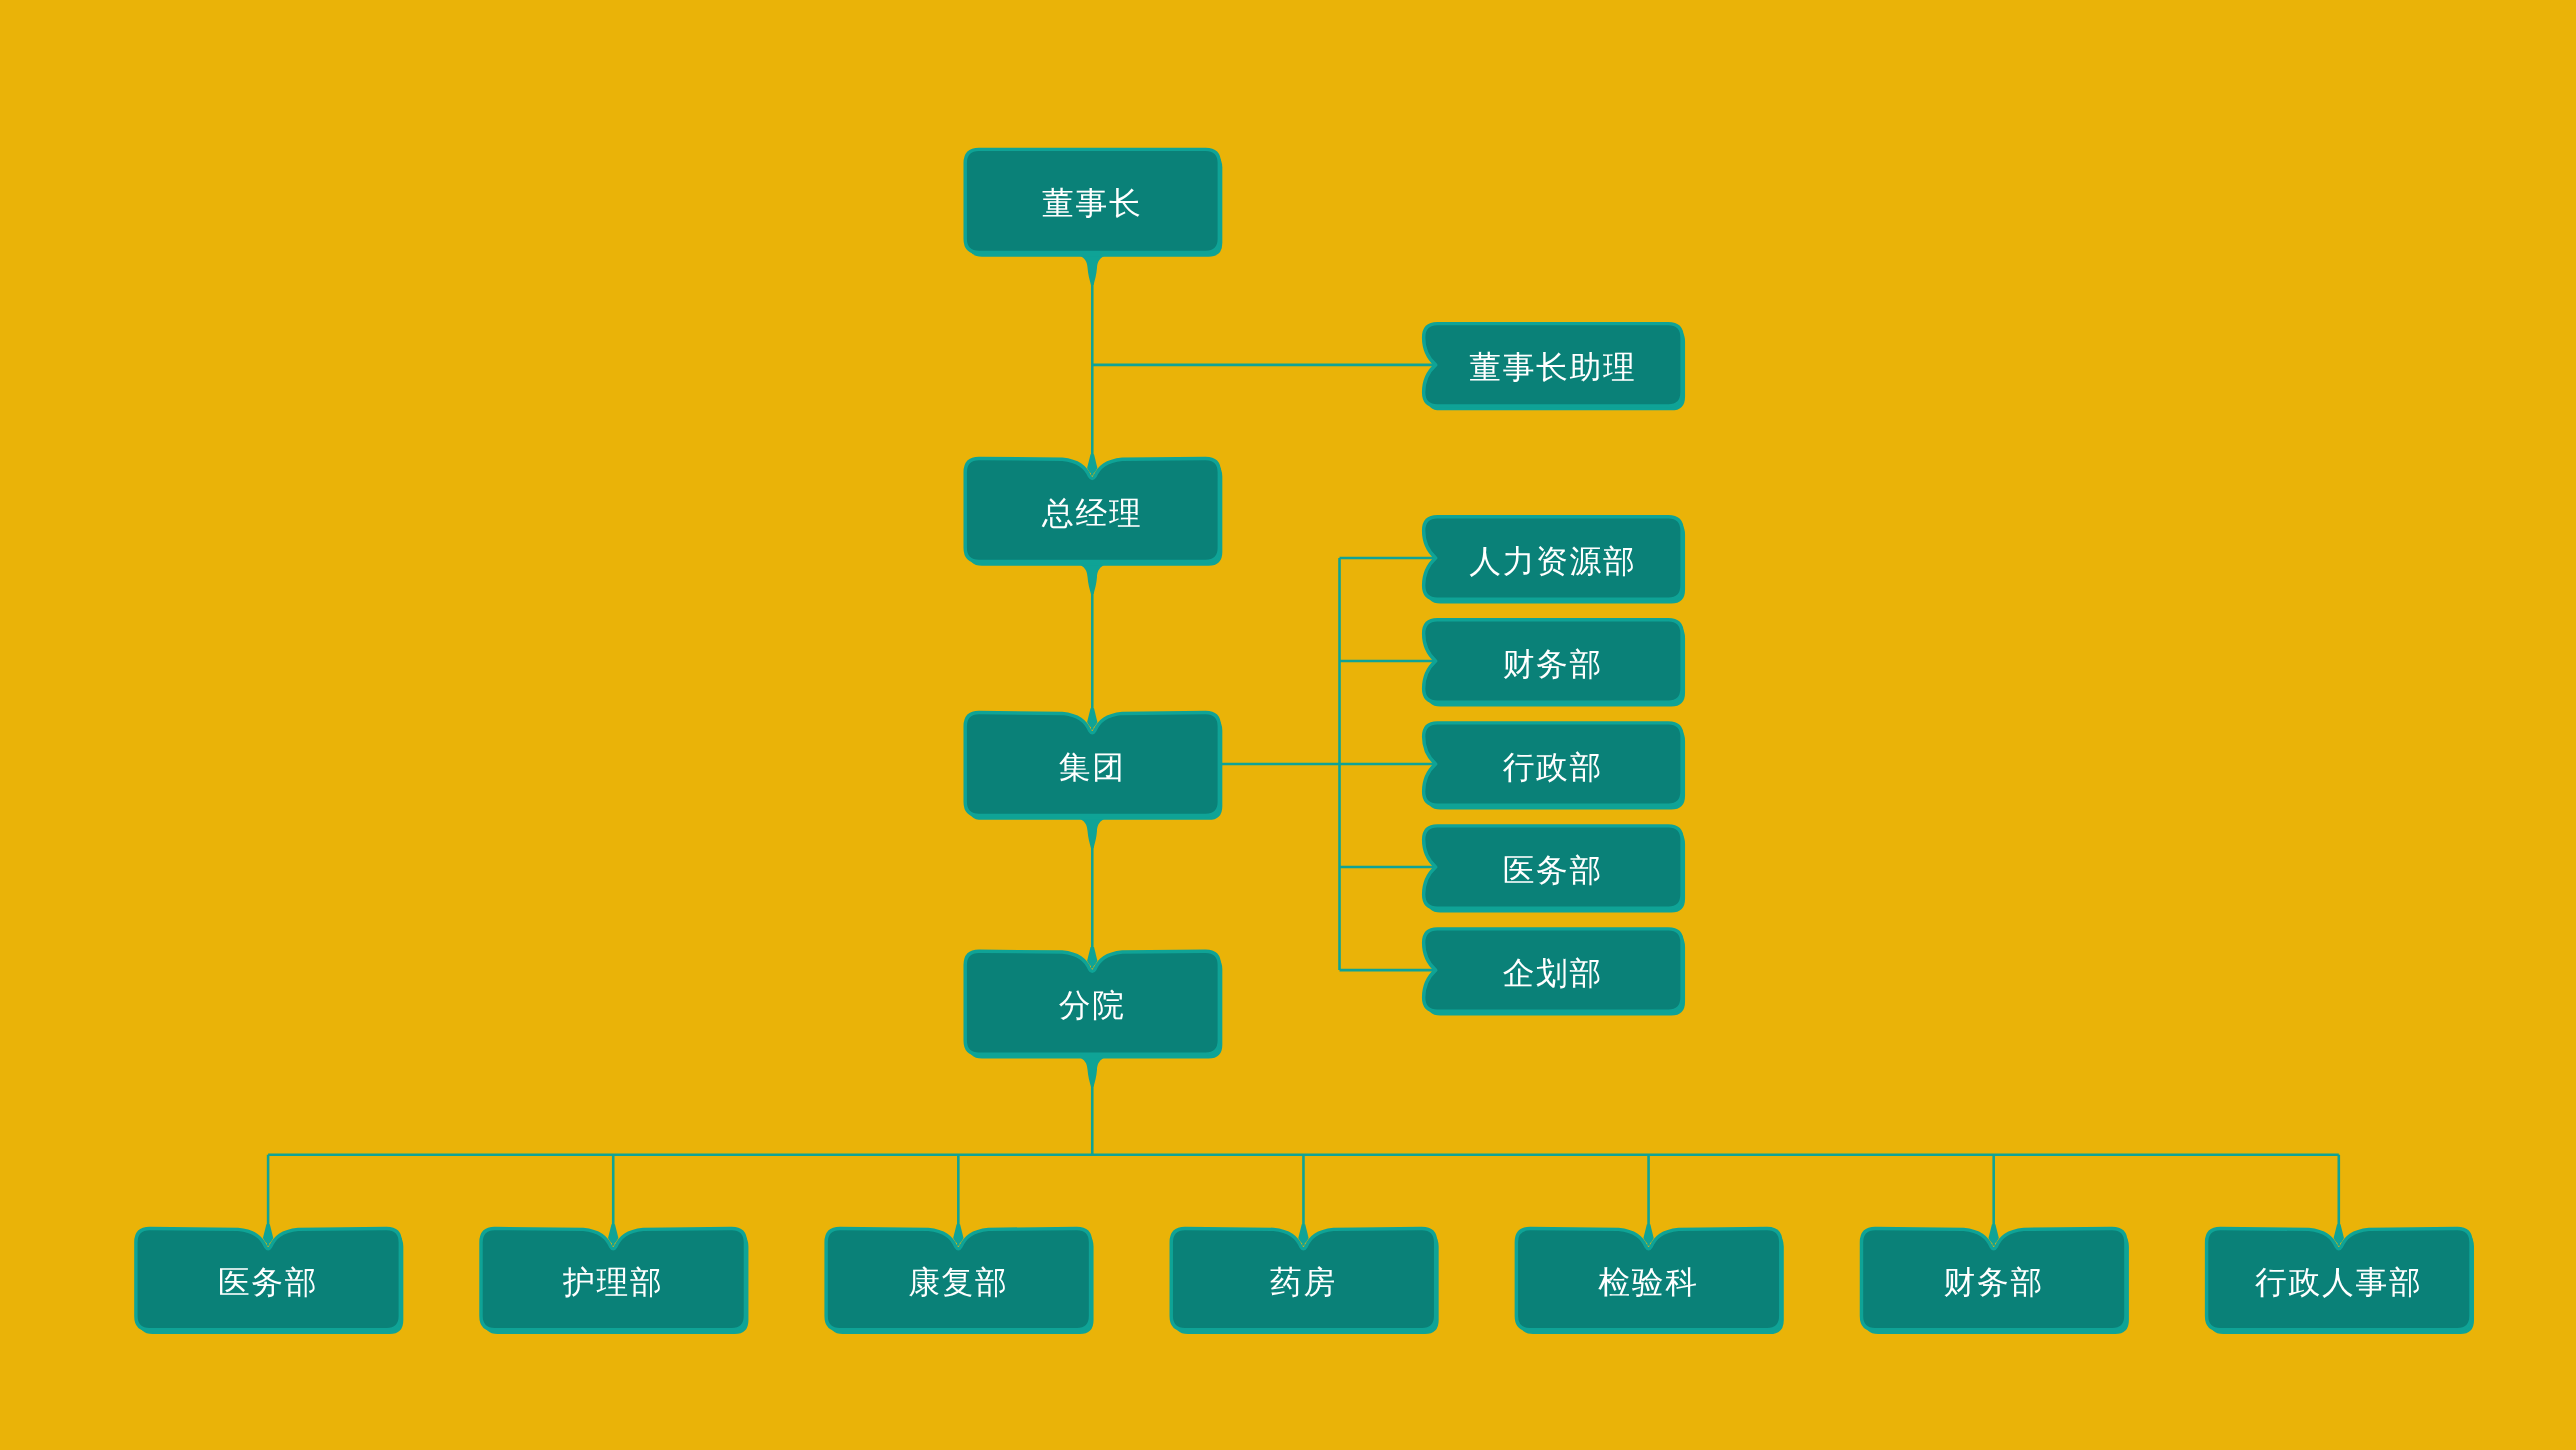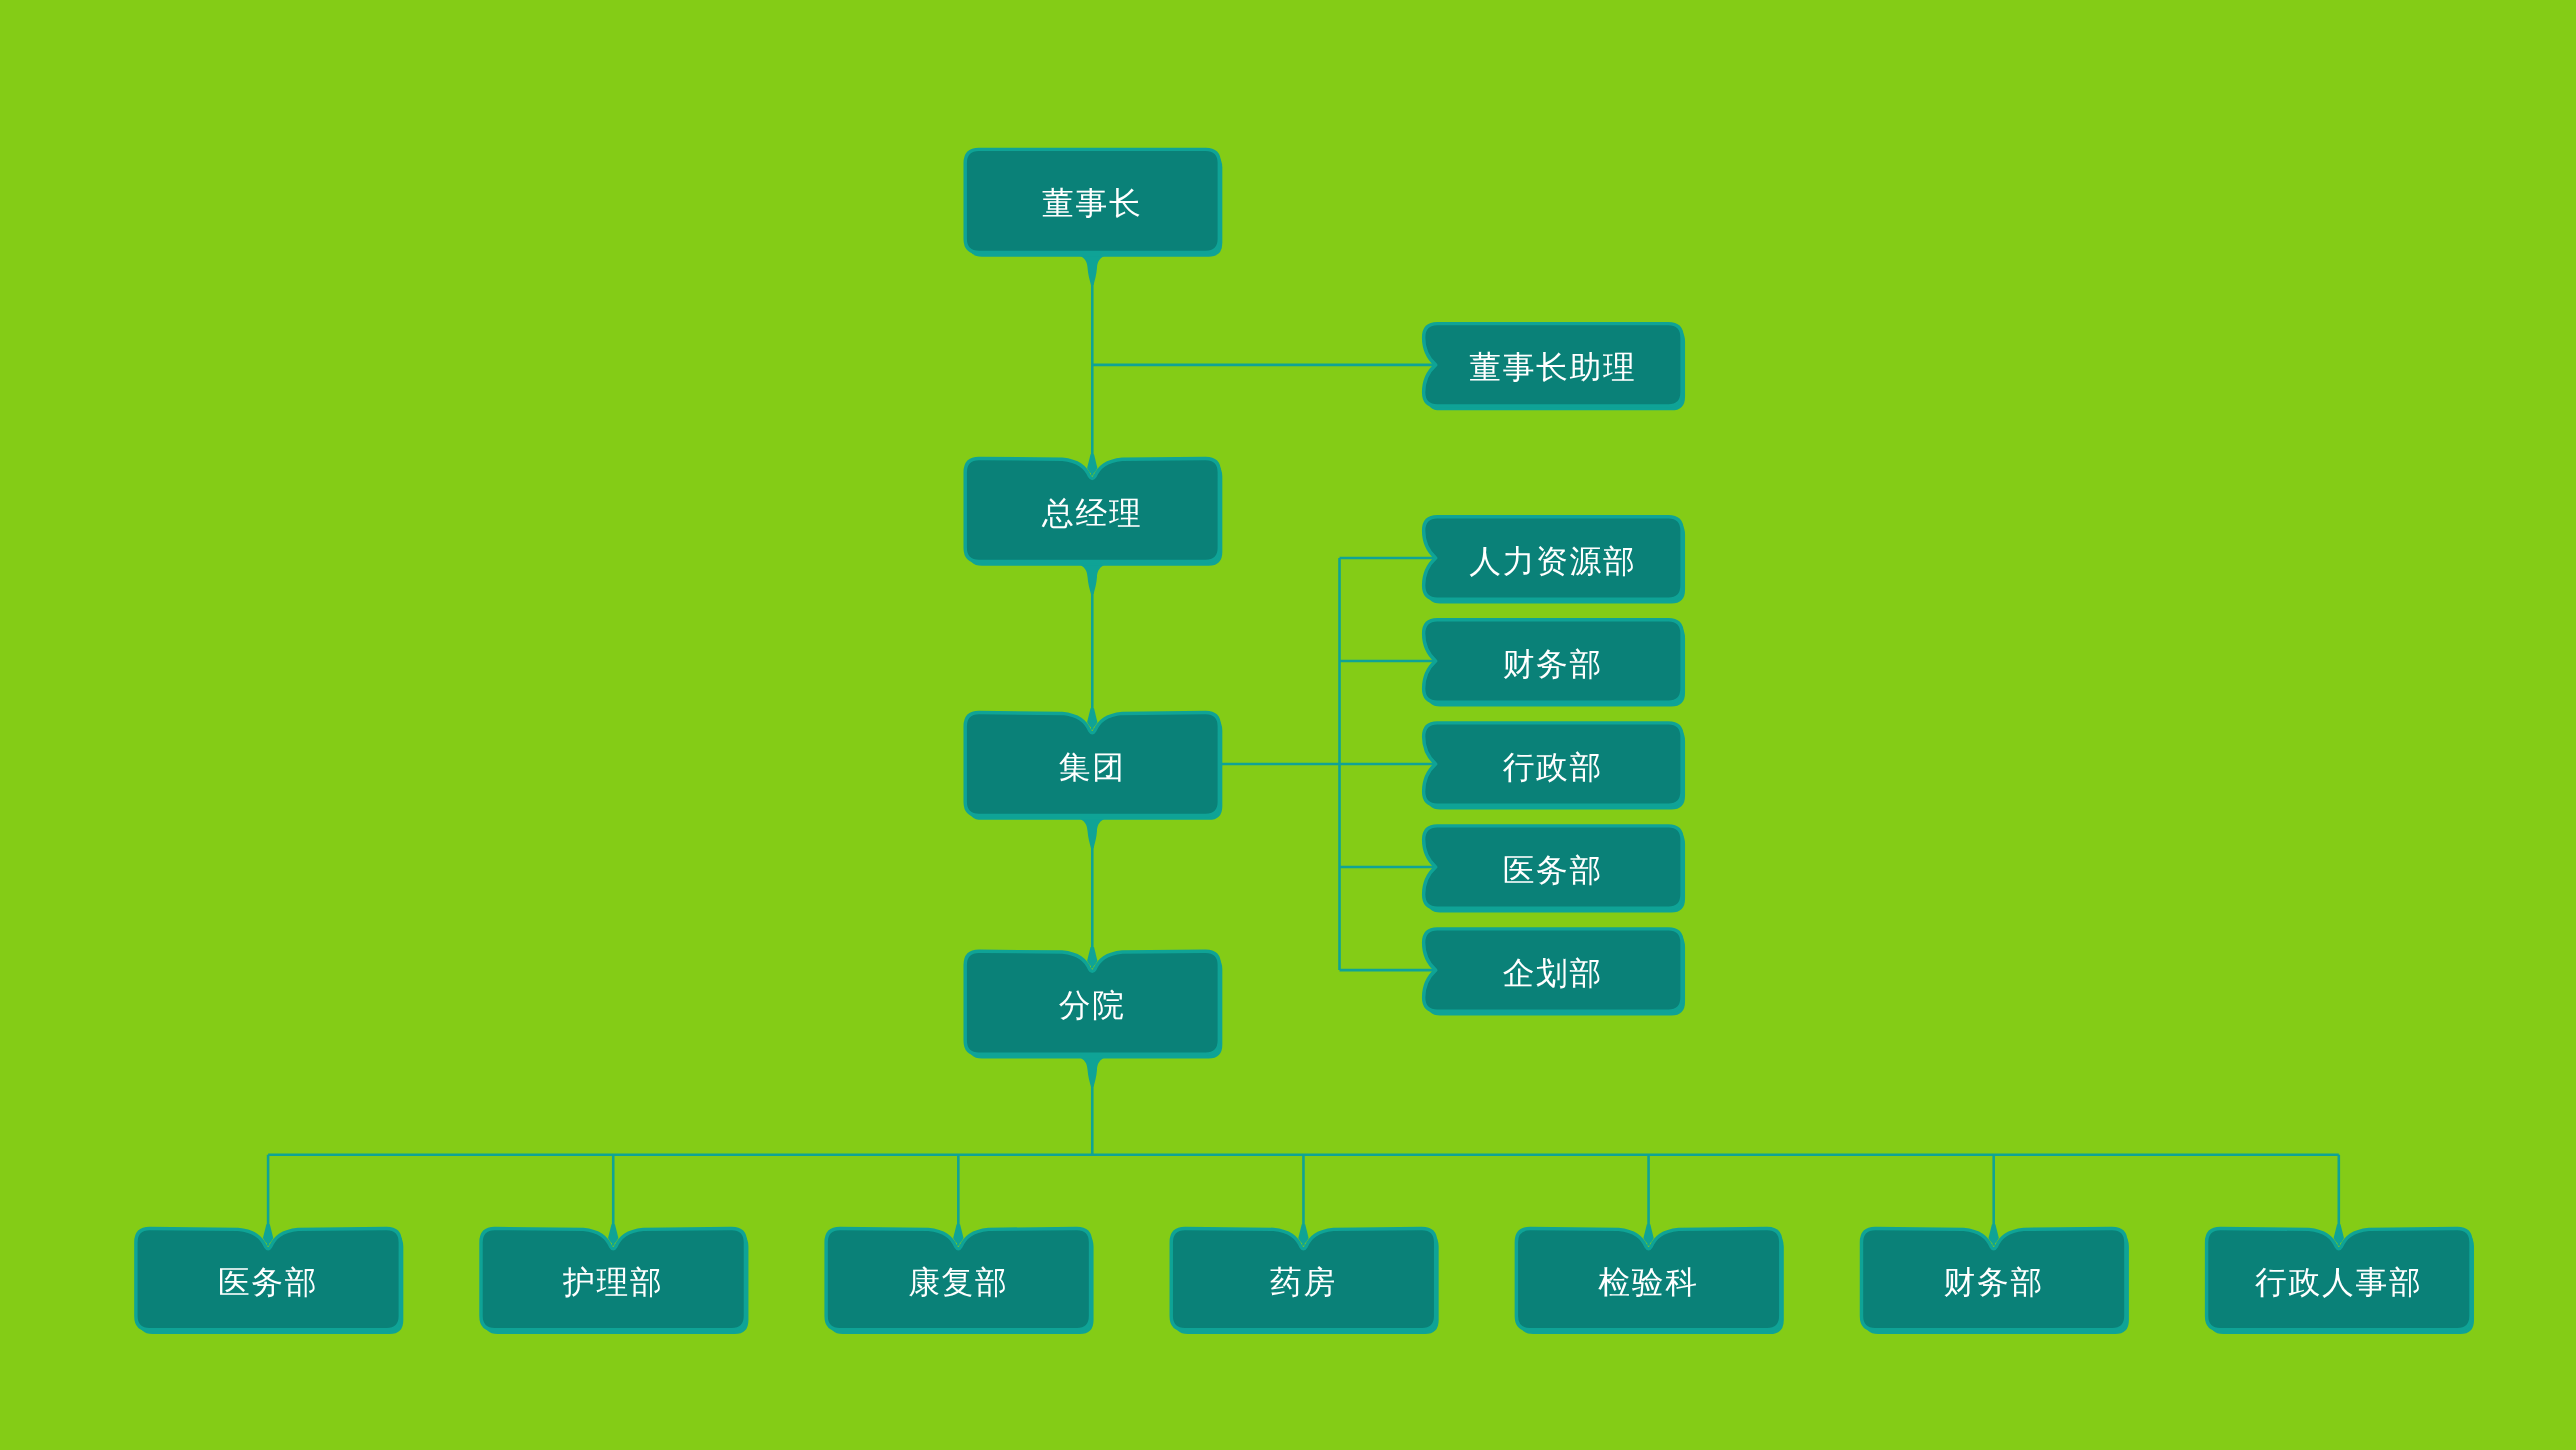--- a/index.html
+++ b/index.html
@@ -1,21 +1,21 @@
 <!DOCTYPE html>
 <html style="font-size:13.7px"><head>
 <meta charset="utf-8">
 <title></title>
 <style>
   html, body { margin: 0; padding: 0; background: #ffffff; }
   .stage {
     position: relative;
     width: 2576px;
     height: 1450px;
-    background: #84cc16;
+    background: #eab308;
     overflow: hidden;
     font-family: "Liberation Sans", "DejaVu Sans", sans-serif;
   }
   .stage svg { position: absolute; left: 0; top: 0; }
   .node-label {
     font-family: "Liberation Sans", "DejaVu Sans", sans-serif;
     font-weight: 400;
     letter-spacing: 2px;
   }
 </style>

